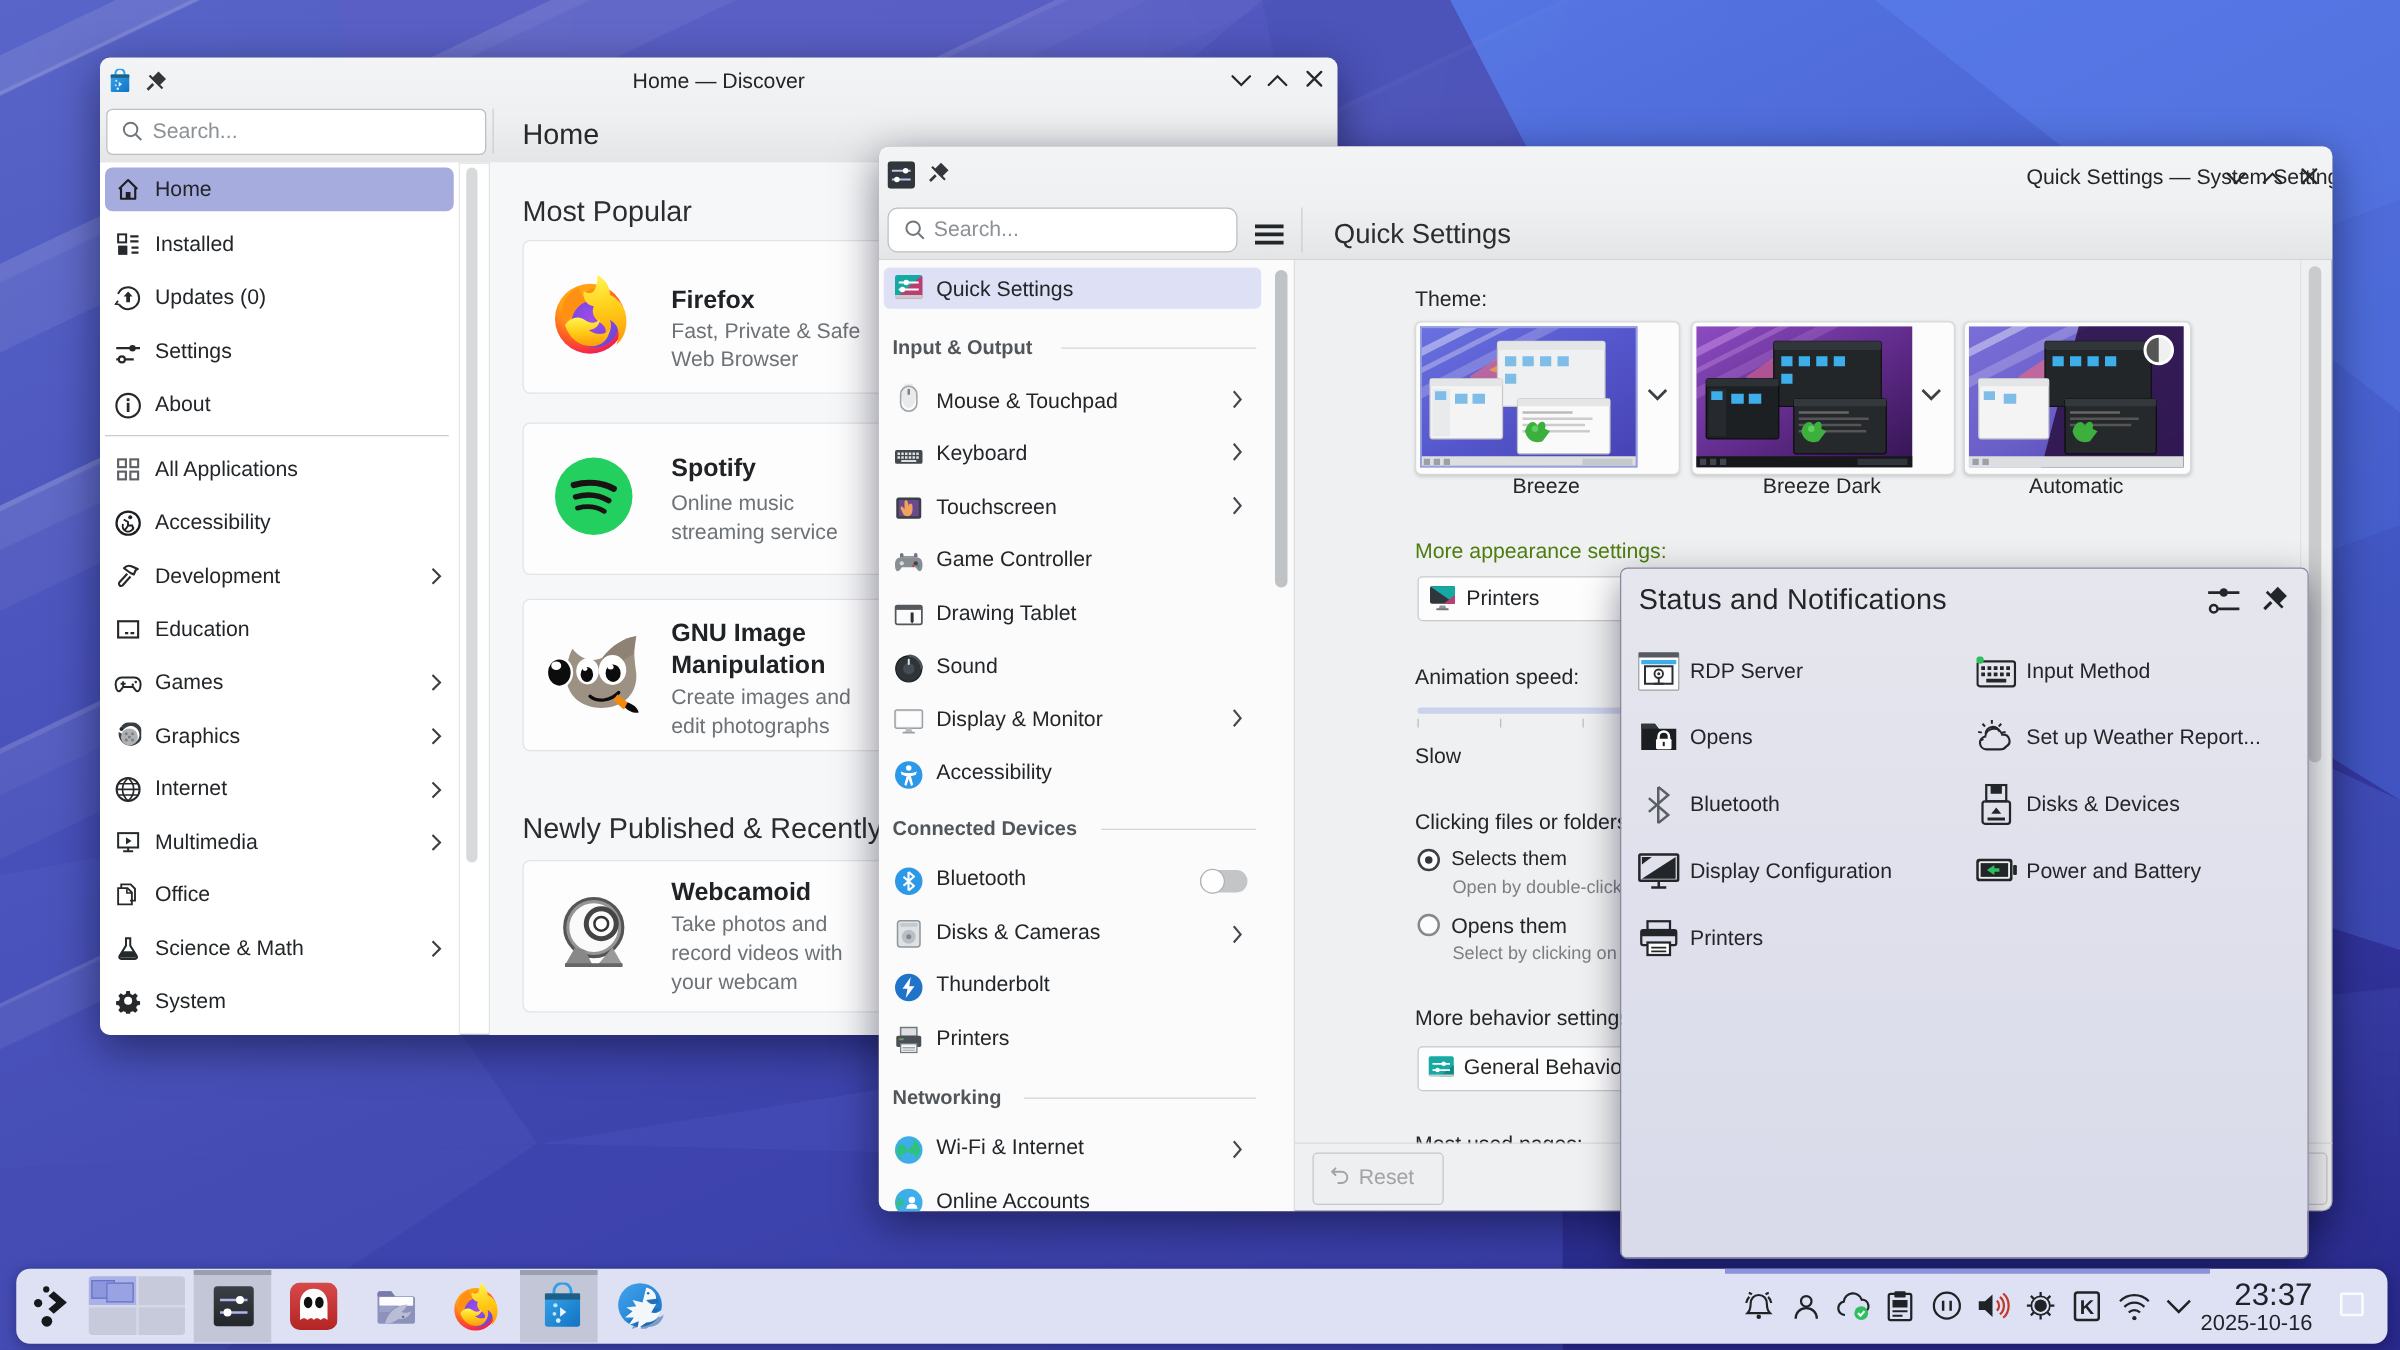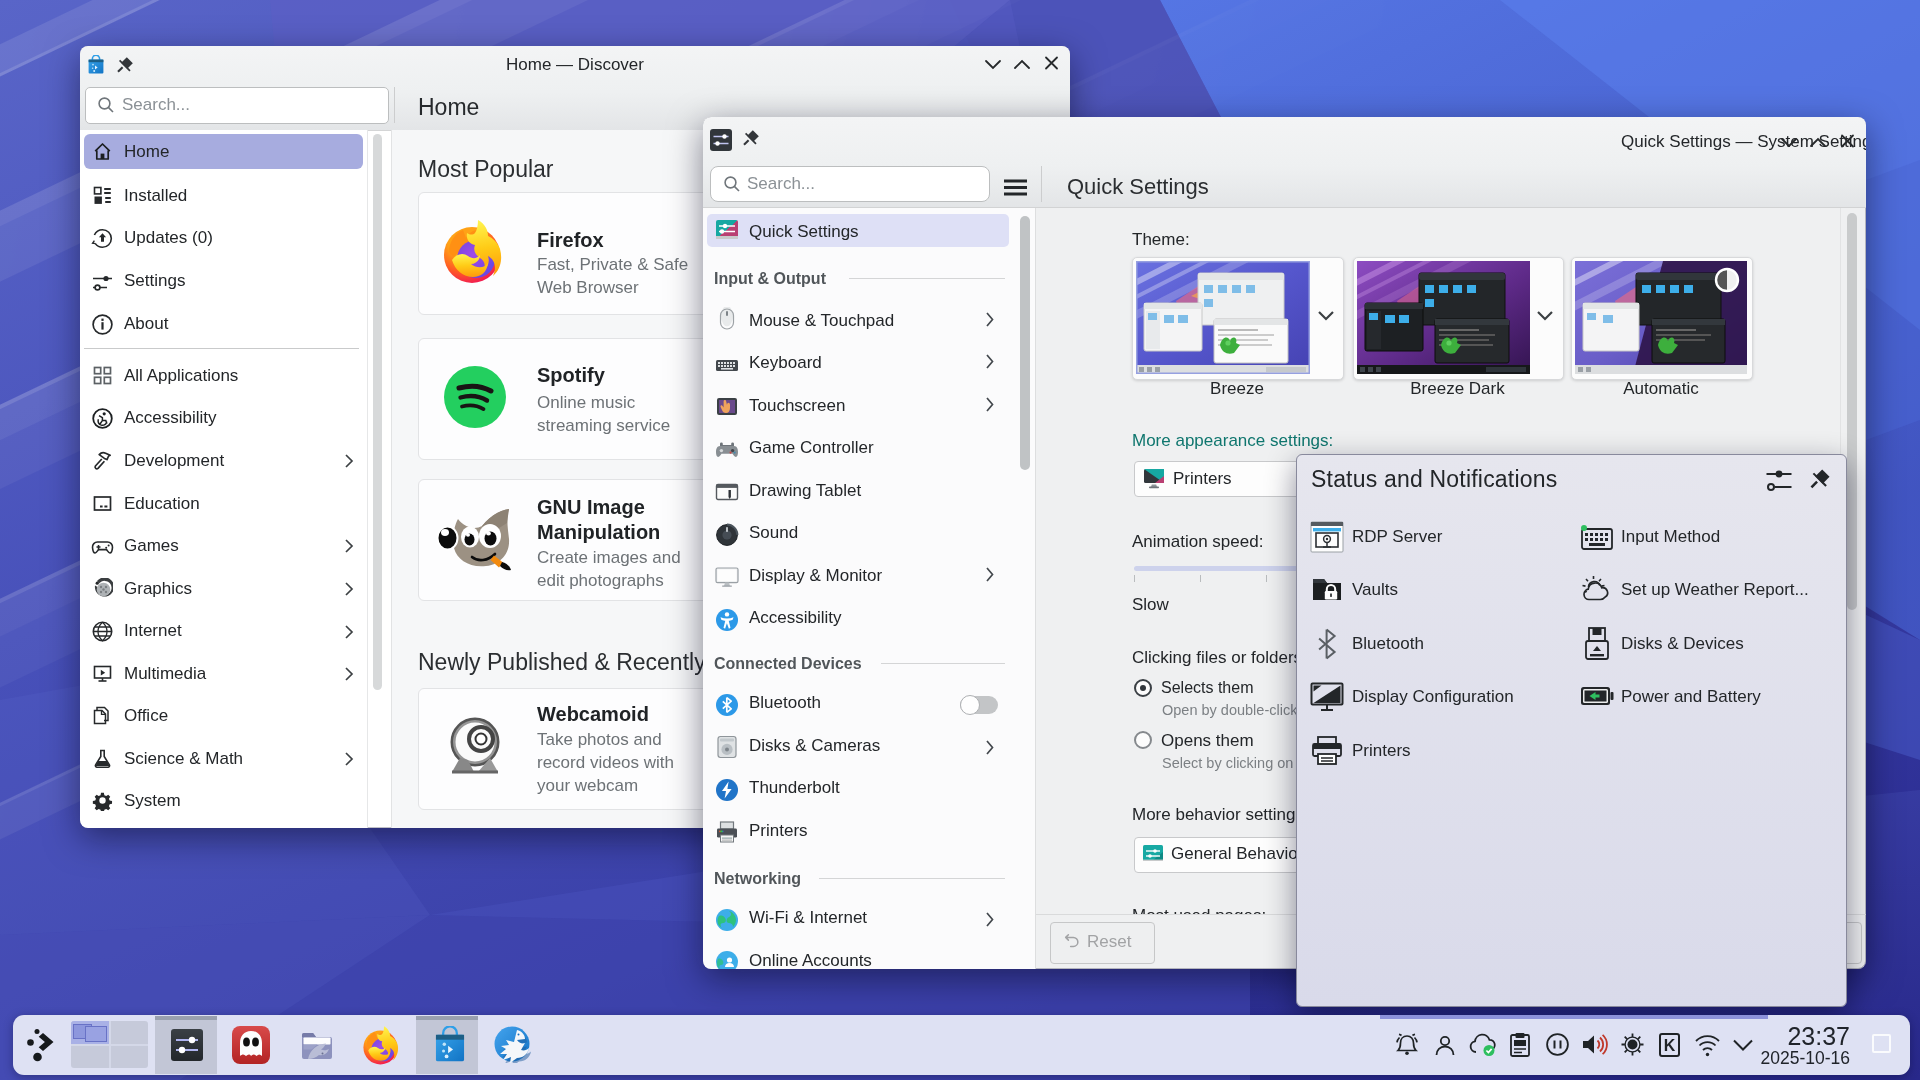--- a/index.html
+++ b/index.html
@@ -682,21 +682,21 @@
           <rect x="3" y="106" width="5" height="5"></rect>
           <rect x="11" y="106" width="5" height="5"></rect>
         </g>
       <circle cx="152" cy="19" r="11" fill="#f0f0f0"></circle>
       <path d="M152 8 a11 11 0 0 0 0 22 z" fill="#555"></path>
       <circle cx="152" cy="19" r="11" fill="none" stroke="#fff" stroke-width="2.4"></circle>
     </svg>
     <div class="abs" style="left:429px;top:262px;width:210px;text-align:center;font-size:17px;color:#232629;">Breeze</div>
     <div class="abs" style="left:650px;top:262px;width:209px;text-align:center;font-size:17px;color:#232629;">Breeze Dark</div>
     <div class="abs" style="left:868px;top:262px;width:180px;text-align:center;font-size:17px;color:#232629;">Automatic</div>
-    <div class="abs" style="left:429px;top:314px;font-size:17px;color:#0f766e;">More appearance settings:</div>
+    <div class="abs" style="left:429px;top:314px;font-size:17px;color:#4d7c0f;">More appearance settings:</div>
     <div class="abs" style="left:431px;top:344px;width:226px;height:34px;background:#fdfdfd;border:1px solid #c8c9cb;border-radius:4px;"></div>
     <svg class="abs" style="left:440px;top:350px" width="22" height="22" viewBox="0 0 22 22">
         <rect x="1" y="2" width="20" height="14" rx="1.6" fill="#31363b"></rect>
         <path d="M1 2 h20 v14 z" fill="#16a8a2"></path>
         <path d="M1 16 h20 v-7 l-9 7 z" fill="#b93f72"></path>
         <path d="M8 20 h6 l-.8-2.6 h-4.4 z" fill="#8f959a"></path>
         <rect x="6" y="19.6" width="10" height="1.6" rx="0.8" fill="#6e747a"></rect>
       </svg>
     <div class="abs" style="left:470px;top:352px;font-size:17px;color:#232629;">Printers</div>
     <div class="abs" style="left:429px;top:415px;font-size:17px;color:#232629;">Animation speed:</div>
@@ -791,21 +791,21 @@
       </svg>
     <div class="abs" style="left:324px;top:72px;font-size:17px;color:#232629;">Input Method</div>
 
     <svg class="abs" style="left:14px;top:119px" width="32" height="32" viewBox="0 0 32 32">
         <path d="M2 5 h11 l3 4 h14 v17 h-28 z" fill="#1b1e20"></path>
         <path d="M2 5 h11 l3 4 h-14 z" fill="#32373c"></path>
         <path d="M15.8 17.5 v-2.2 a4.2 4.2 0 0 1 8.4 0 v2.2" fill="none" stroke="#fdfdfd" stroke-width="2"></path>
         <rect x="13.8" y="17" width="12.4" height="8.4" rx="1.2" fill="#fdfdfd"></rect>
         <rect x="19.2" y="19.5" width="1.6" height="3.4" fill="#1b1e20"></rect>
       </svg>
-    <div class="abs" style="left:55px;top:125px;font-size:17px;color:#232629;">Vaults</div>
+    <div class="abs" style="left:55px;top:125px;font-size:17px;color:#232629;">Opens</div>
     <svg class="abs" style="left:283px;top:119px" width="34" height="32" viewBox="0 0 34 32">
         <g stroke="#232629" stroke-width="1.7" fill="none">
           <path d="M8.5 13 a5.8 5.8 0 0 1 11.3-1.5"></path>
           <path d="M9 25.5 a5.2 5.2 0 0 1-0.8-10.3 a7 7 0 0 1 13.6-1.4 a5 5 0 0 1 3.4 9.2 c-1.2 1.6-3 2.5-5 2.5 z"></path>
         </g>
         <g stroke="#232629" stroke-width="1.6">
           <path d="M13.5 2 v3 M6 5 l2 2.2 M21 5 l-2 2.2 M2.5 11.5 l3 .6 M24.5 11.5 l-3 .6 M4 18.5 l2.8-1.2"></path>
         </g>
       </svg>
     <div class="abs" style="left:324px;top:125px;font-size:17px;color:#232629;">Set up Weather Report...</div>

